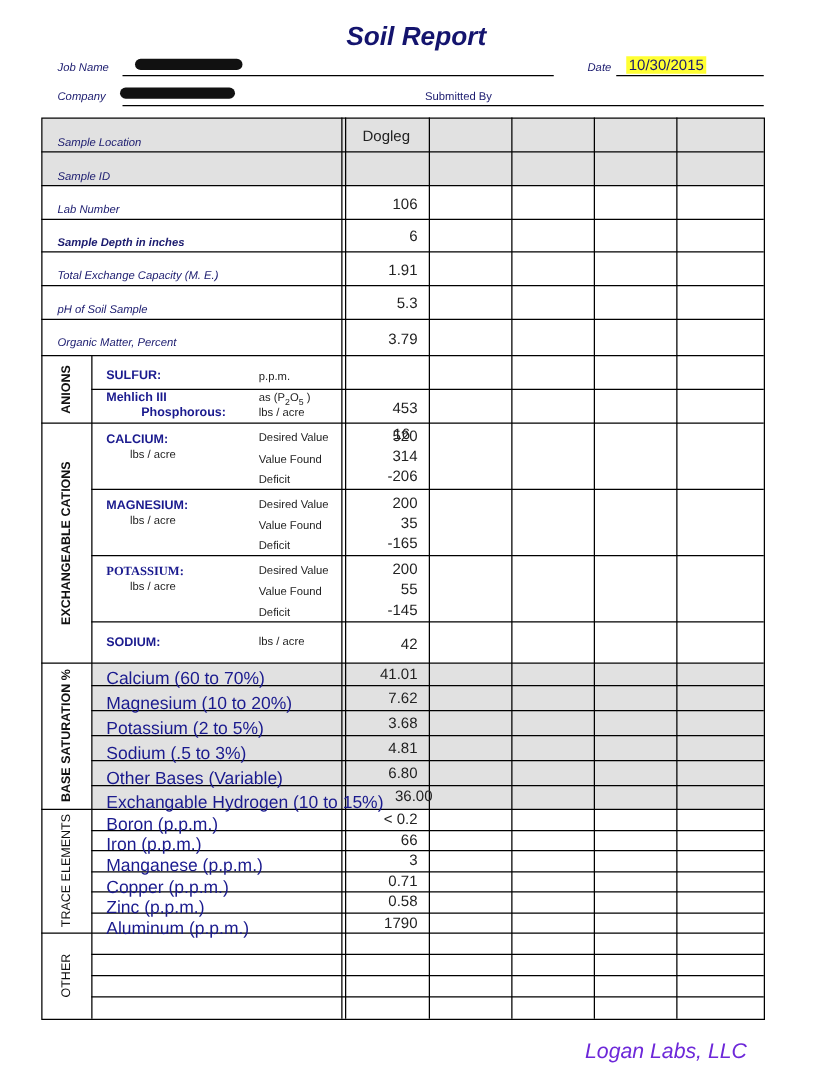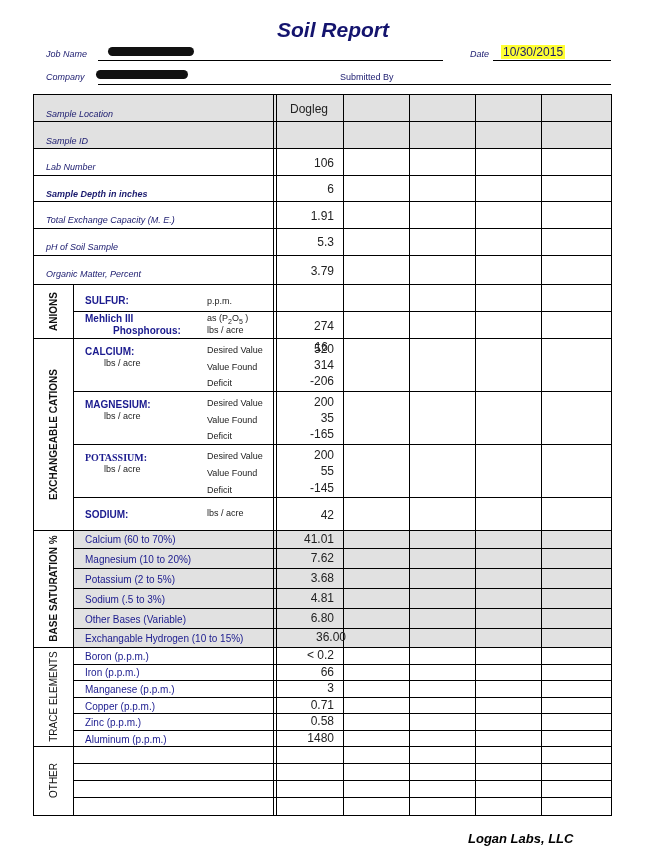--- a/index.html
+++ b/index.html
@@ -3,32 +3,32 @@
 <meta charset="utf-8">
 <style>
   html, body { margin:0; padding:0; background:#ffffff; }
   body { width:666px; height:858px; position:relative; overflow:hidden; font-family:"Liberation Sans", sans-serif; color:#1a1a6e; }
   .abs { position:absolute; }
   .title { left:0; width:666px; top:18px; text-align:center; font-size:21px; font-weight:bold; font-style:italic; color:#14146e; }
   .hlabel { font-size:9px; font-style:italic; color:#1a1a6e; }
   .hline { height:1px; background:#000; }
   .redact { background:#111; border-radius:5px; height:9px; }
   .date-val { background:#ffff33; font-size:12px; color:#1a1a6e; padding:0 2px; }
-  .footer { font-size:13px; font-weight:bold; font-style:italic; color:#000000; }
+  .footer { font-size:17px; font-weight:normal; font-style:italic; color:#6d28d9; }
   .vl { width:1px; background:#000; }
   .hl { height:1px; background:#000; }
   .shade { background:#e1e1e1; }
   .rowlbl { font-size:9px; font-style:italic; color:#1a1a6e; }
   .val { font-size:12px; color:#222; text-align:right; width:60px; }
   .sect { font-size:10px; font-weight:bold; color:#111; white-space:nowrap; transform:rotate(-90deg); transform-origin:center center; text-align:center; }
   .sect.light { font-weight:normal; }
   .nutr { font-size:10px; font-weight:bold; color:#1a1a8e; }
   .unit { font-size:9px; color:#222; }
   .sub { font-size:9px; color:#222; }
-  .small { font-size:10px; color:#1a1a8e; }
+  .small { font-size:14px; color:#1a1a8e; }
 </style>
 </head>
 <body>
 
 <div class="abs title">Soil Report</div>
 
 <div class="abs hlabel" style="left:46px; top:49px;">Job Name</div>
 <div class="abs redact" style="left:108px; top:47px; width:86px;"></div>
 <div class="abs hline" style="left:98px; top:60px; width:345px;"></div>
 
@@ -122,21 +122,21 @@
 </div>
 
 <div class="abs nutr" style="left:85px; top:295px;">SULFUR:</div>
 <div class="abs unit" style="left:207px; top:296px;">p.p.m.</div>
 <div class="abs val" style="left:268px; top:292px;margin-top:48px;">16</div>
 
 <div class="abs nutr" style="left:85px; top:313px;">Mehlich III</div>
 <div class="abs nutr" style="left:85px; top:325px;margin-left:28px;">Phosphorous:</div>
 <div class="abs unit" style="left:207px; top:313px;">as (P<sub style="font-size:7px">2</sub>O<sub style="font-size:7px">5</sub> )</div>
 <div class="abs unit" style="left:207px; top:325px;">lbs / acre</div>
-<div class="abs val" style="left:274px; top:319px;">274</div>
+<div class="abs val" style="left:274px; top:319px;">453</div>
 
 <div class="abs nutr" style="left:85px; top:346px;">CALCIUM:</div>
 <div class="abs sub" style="left:104px; top:358px;">lbs / acre</div>
 <div class="abs unit" style="left:207px; top:345px;">Desired Value</div>
 <div class="abs unit" style="left:207px; top:362px;">Value Found</div>
 <div class="abs unit" style="left:207px; top:378px;">Deficit</div>
 <div class="abs val" style="left:274px; top:342px;">520</div>
 <div class="abs val" style="left:274px; top:358px;">314</div>
 <div class="abs val" style="left:274px; top:374px;">-206</div>
 
@@ -179,15 +179,15 @@
 <div class="abs val" style="left:274px; top:648px;">&lt; 0.2</div>
 <div class="abs small" style="left:85px; top:667px;">Iron (p.p.m.)</div>
 <div class="abs val" style="left:274px; top:665px;">66</div>
 <div class="abs small" style="left:85px; top:684px;">Manganese (p.p.m.)</div>
 <div class="abs val" style="left:274px; top:681px;">3</div>
 <div class="abs small" style="left:85px; top:701px;">Copper (p.p.m.)</div>
 <div class="abs val" style="left:274px; top:698px;">0.71</div>
 <div class="abs small" style="left:85px; top:717px;">Zinc (p.p.m.)</div>
 <div class="abs val" style="left:274px; top:714px;">0.58</div>
 <div class="abs small" style="left:85px; top:734px;">Aluminum (p.p.m.)</div>
-<div class="abs val" style="left:274px; top:731px;">1480</div>
+<div class="abs val" style="left:274px; top:731px;">1790</div>
 
 <div class="abs footer" style="left:468px; top:831px;">Logan Labs, LLC</div>
 
 </body></html>

